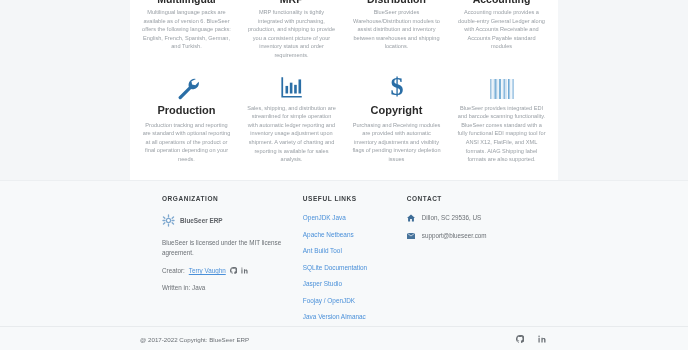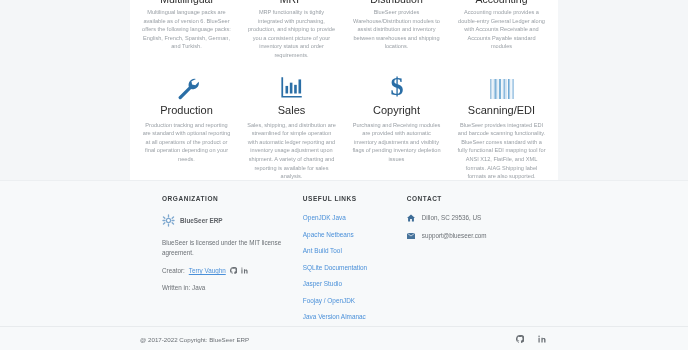--- a/index.html
+++ b/index.html
@@ -16,21 +16,21 @@
     position:absolute;left:130px;top:0;width:428px;background:#ffffff;
   }
   .features{
     display:grid;grid-template-columns:repeat(4,1fr);
     padding:0 4px;
   }
   .feature{
     padding:0 8px;text-align:center;box-sizing:border-box;
   }
   .f-title{
-    font-size:10.5px;font-weight:normal;color:#2b2b2b;margin:0 0 4px 0;line-height:12px;
+    font-size:10.5px;font-weight:bold;color:#2b2b2b;margin:0 0 4px 0;line-height:12px;
   }
   .f-desc{
     font-size:5.6px;color:#9aa0a6;line-height:8.6px;margin:0;
   }
   
   .row1 .feature{padding-top:0;}
   .row1 .f-title{
     margin-top:-7px;margin-bottom:3px;
   }
 
@@ -117,21 +117,20 @@
       <div class="feature">
         <div class="icon-wrap">
           <svg width="26" height="26" viewBox="0 0 24 24" fill="none" stroke="#2a6ea6" stroke-width="1.6">
             <path d="M3 3v18h18"></path>
             <rect x="6" y="11" width="2.4" height="7" fill="#2a6ea6" stroke="none"></rect>
             <rect x="10" y="8" width="2.4" height="10" fill="#2a6ea6" stroke="none"></rect>
             <rect x="14" y="10" width="2.4" height="8" fill="#2a6ea6" stroke="none"></rect>
             <rect x="18" y="5" width="2.4" height="13" fill="#2a6ea6" stroke="none"></rect>
           </svg>
         </div>
-        <div class="f-title">Sales</div>
         <div class="f-desc">Sales, shipping, and distribution are streamlined for simple operation with automatic ledger reporting and inventory usage adjustment upon shipment. A variety of charting and reporting is available for sales analysis.</div>
       </div>
 
       <div class="feature">
         <div class="icon-wrap">
           <svg width="26" height="28" viewBox="0 0 24 28">
             <text x="12" y="23" text-anchor="middle" font-family="Liberation Serif, serif" font-size="26" font-weight="bold" fill="#2a6ea6">$</text>
           </svg>
         </div>
         <div class="f-title">Copyright</div>
@@ -147,21 +146,20 @@
             <rect x="8.4" y="1" width="1" height="20" fill="#cfe2f0"></rect>
             <rect x="10.2" y="1" width="1.6" height="20" fill="#5a9ece"></rect>
             <rect x="12.6" y="1" width="1" height="20" fill="#dce9f4"></rect>
             <rect x="14.4" y="1" width="2" height="20" fill="#8cbade"></rect>
             <rect x="17.2" y="1" width="1" height="20" fill="#cfe2f0"></rect>
             <rect x="19" y="1" width="1.6" height="20" fill="#6ea8d4"></rect>
             <rect x="21.4" y="1" width="1" height="20" fill="#dce9f4"></rect>
             <rect x="23.2" y="1" width="1.8" height="20" fill="#a9cbe6"></rect>
           </svg>
         </div>
-        <div class="f-title">Scanning/EDI</div>
         <div class="f-desc">BlueSeer provides integrated EDI and barcode scanning functionality. BlueSeer comes standard with a fully functional EDI mapping tool for ANSI X12, FlatFile, and XML formats. AIAG Shipping label formats are also supported.</div>
       </div>
 
     </div>
   </div>
 
   <div class="footer">
     <div class="footer-inner">
       <div class="fcols">
 

